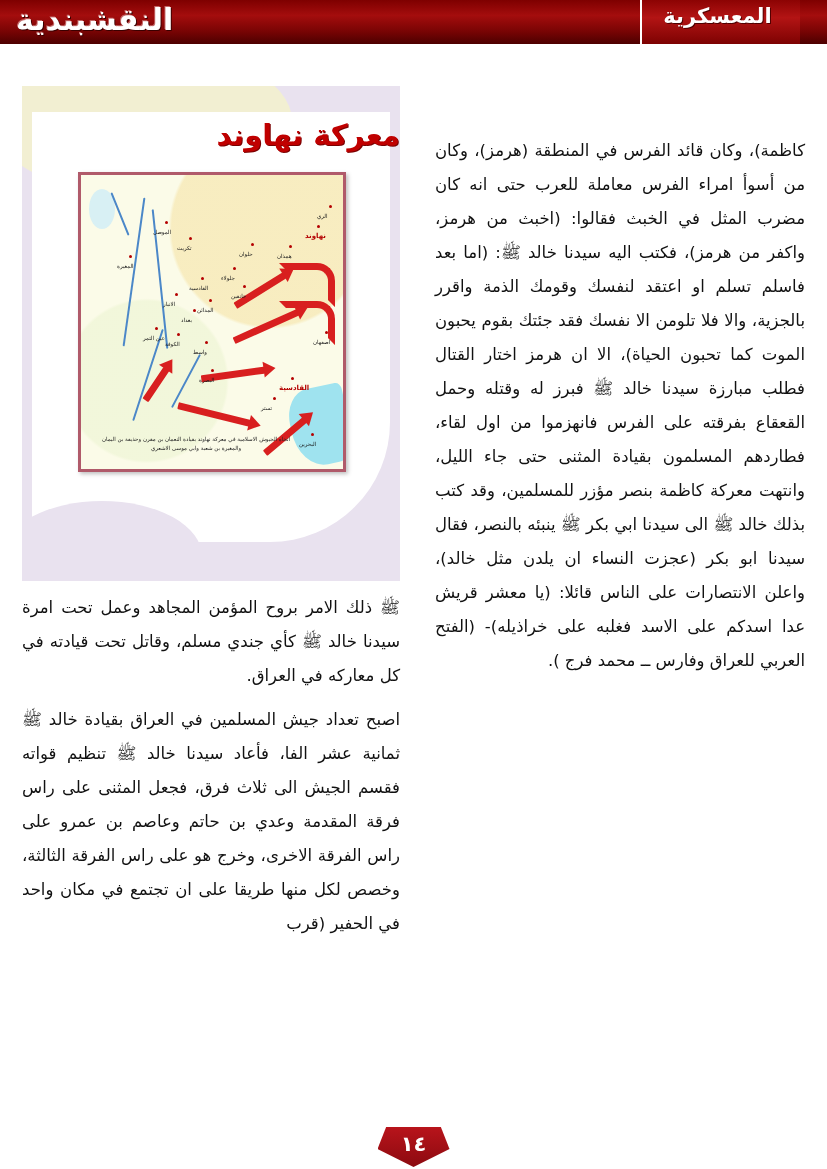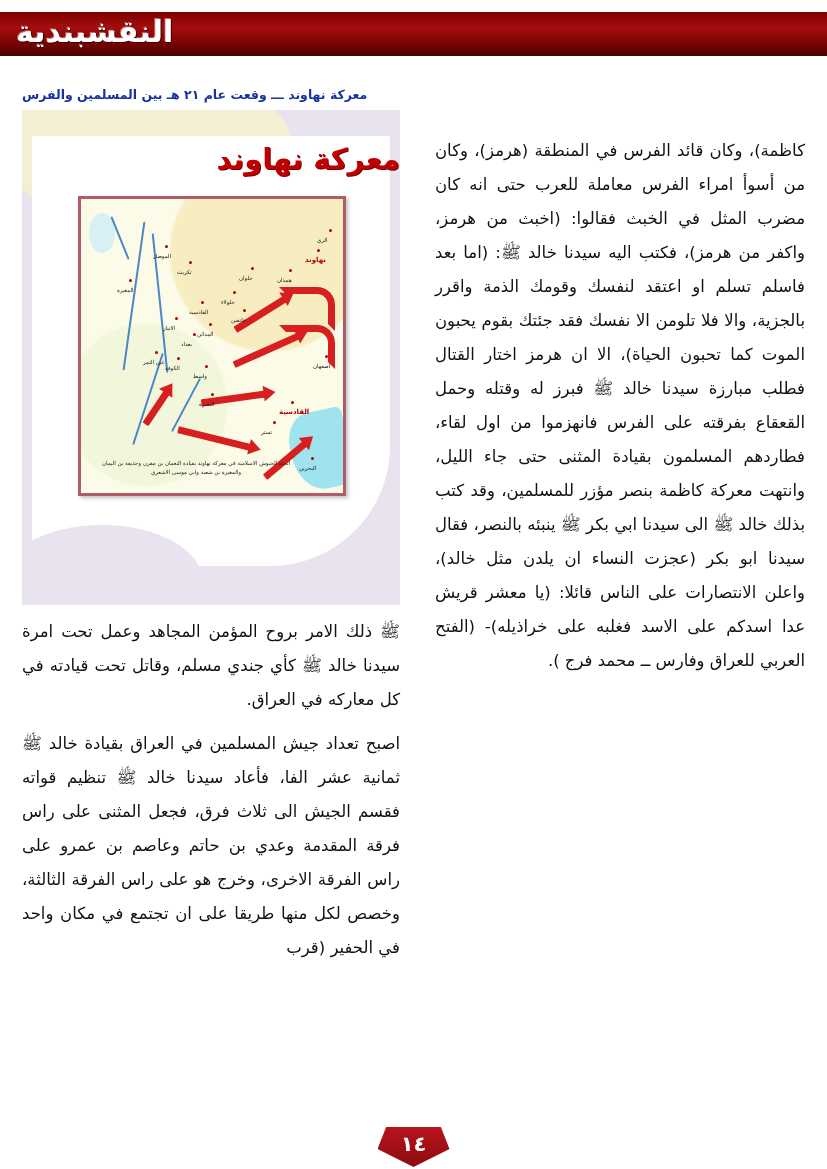--- a/index.html
+++ b/index.html
@@ -11,21 +11,21 @@
     width: 827px;
     height: 1169px;
     position: relative;
     overflow: hidden;
     font-family: "DejaVu Sans", "Liberation Sans", sans-serif;
   }
 
   
   .header {
     position: absolute;
-    top: 12px; left: 0;
+    top: 0; left: 0;
     width: 800px;
     height: 48px;
     background: #ffffff;
   }
   .header-band {
     position: absolute;
     top: 0; left: 0;
     width: 827px;
     height: 44px;
     background: linear-gradient(180deg, #7e0000 0%, #a40d0d 35%, #7a0404 70%, #4d0000 100%);
@@ -286,31 +286,33 @@
     height: 2px;
     background: #ffffff;
   }
 </style>
 </head>
 <body>
 
 <div class="header">
   <div class="header-band"></div>
   <div class="masthead-title">النقشبندية</div>
+  <div class="mag-badge">
+    <div class="mag-badge-text">المعسكرية</div>
+  </div>
   <div class="header-rule"></div>
 </div>
 
 <div class="col col-right">
   <p class="para">كاظمة)، وكان قائد الفرس في المنطقة (هرمز)، وكان من أسوأ امراء الفرس معاملة للعرب حتى انه كان مضرب المثل في الخبث فقالوا: (اخبث من هرمز، واكفر من هرمز)، فكتب اليه سيدنا خالد ﷺ: (اما بعد فاسلم تسلم او اعتقد لنفسك وقومك الذمة واقرر بالجزية، والا فلا تلومن الا نفسك فقد جئتك بقوم يحبون الموت كما تحبون الحياة)، الا ان هرمز اختار القتال فطلب مبارزة سيدنا خالد ﷺ فبرز له وقتله وحمل القعقاع بفرقته على الفرس فانهزموا من اول لقاء، فطاردهم المسلمون بقيادة المثنى حتى جاء الليل، وانتهت معركة كاظمة بنصر مؤزر للمسلمين، وقد كتب بذلك خالد ﷺ الى سيدنا ابي بكر ﷺ ينبئه بالنصر، فقال سيدنا ابو بكر (عجزت النساء ان يلدن مثل خالد)، واعلن الانتصارات على الناس قائلا: (يا معشر قريش عدا اسدكم على الاسد فغلبه على خراذيله)- (الفتح العربي للعراق وفارس ــ محمد فرج ).</p>
 </div>
 
 <div class="col col-left">
 
   <div class="figure-wrap">
-    <div class="figure-caption">معركة نهاوند ـــ وقعت عام ٢١ هـ بين المسلمين والفرس</div>
     <div class="figure-box">
       <div class="fig-blob-top"></div>
       <div class="fig-white-card"></div>
       <div class="fig-title">معركة نهاوند</div>
 
       <div class="map-frame">
         <div class="map-land"></div>
         <div class="map-sea"></div>
         <div class="map-sea2"></div>
 

